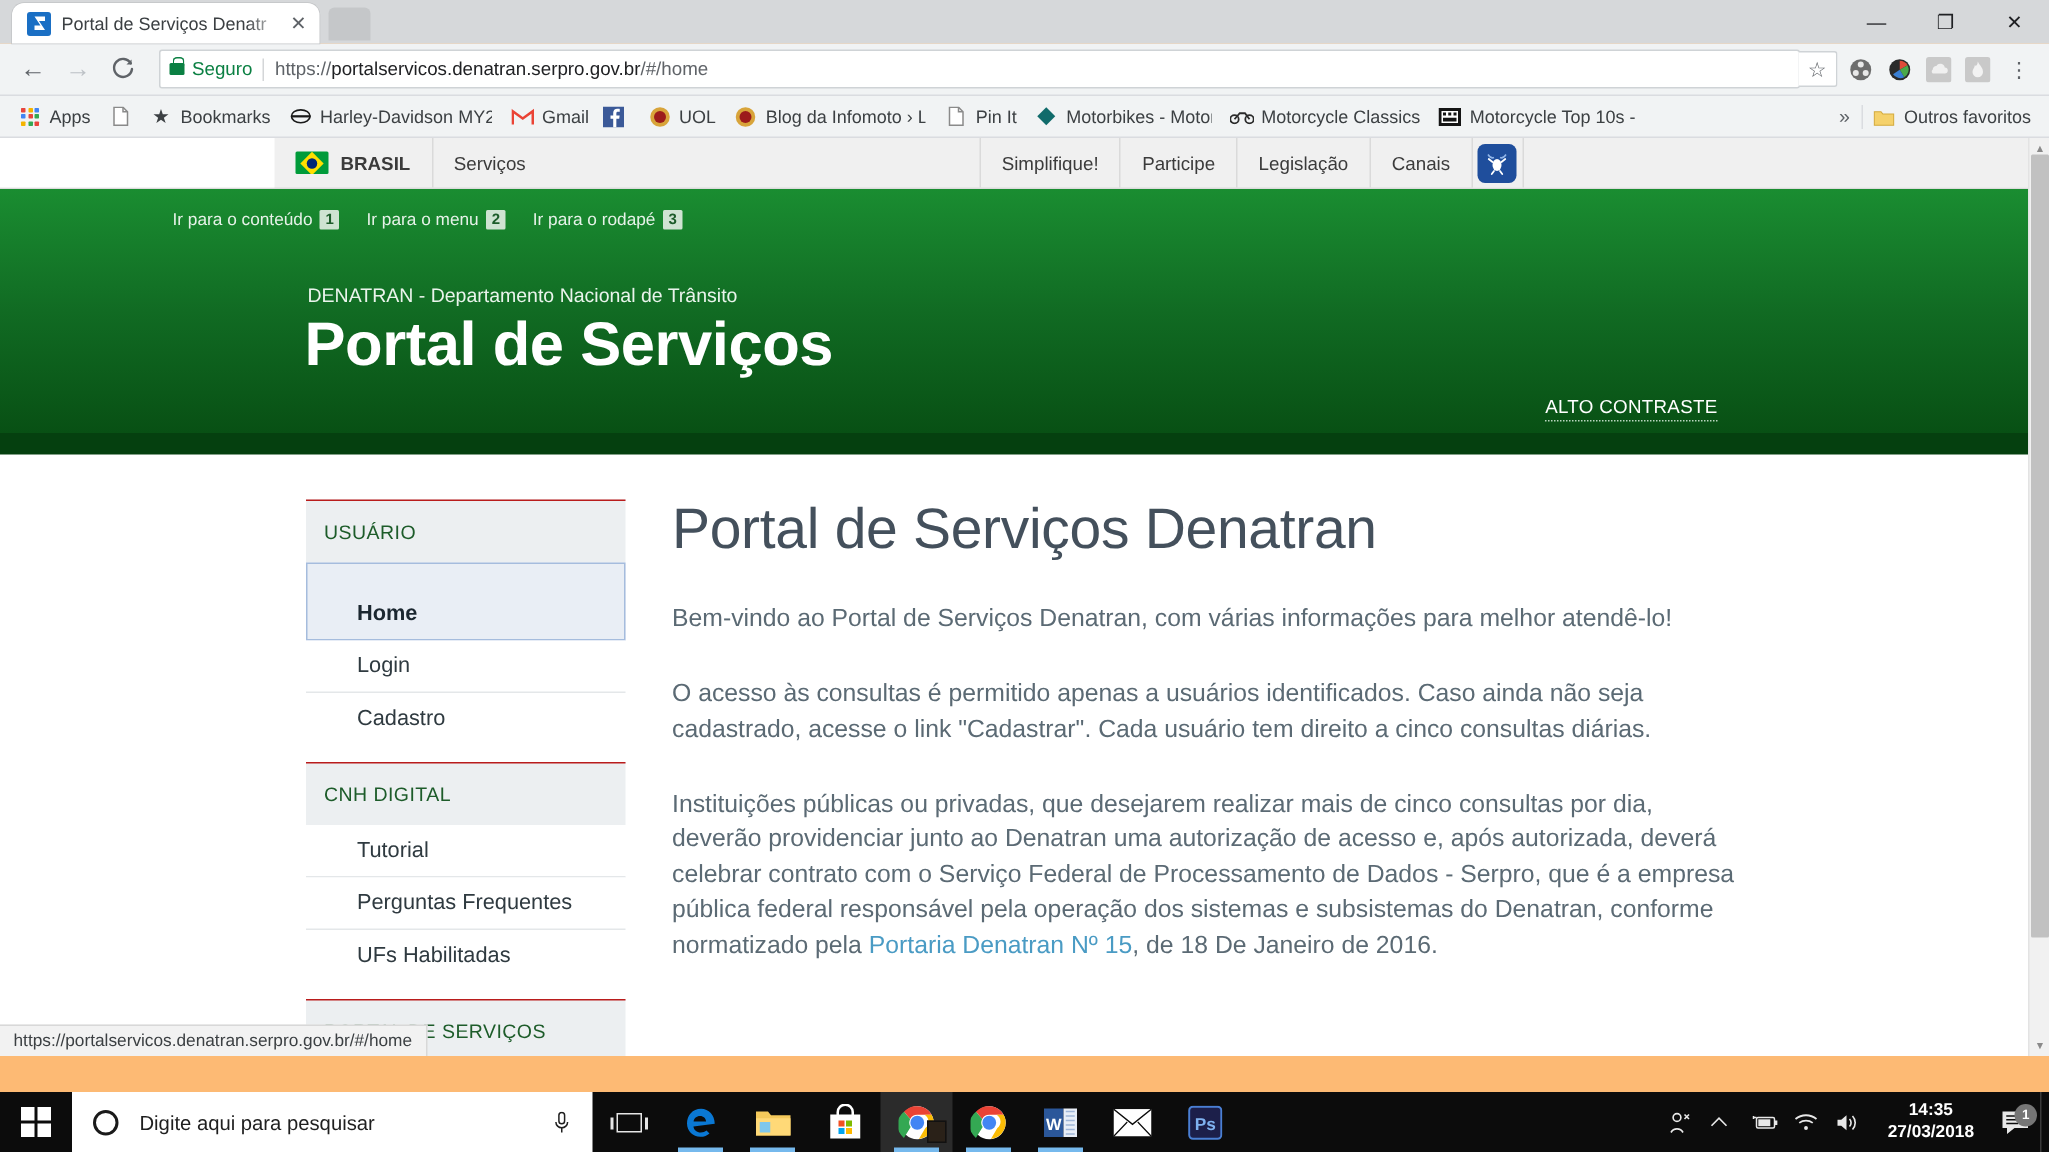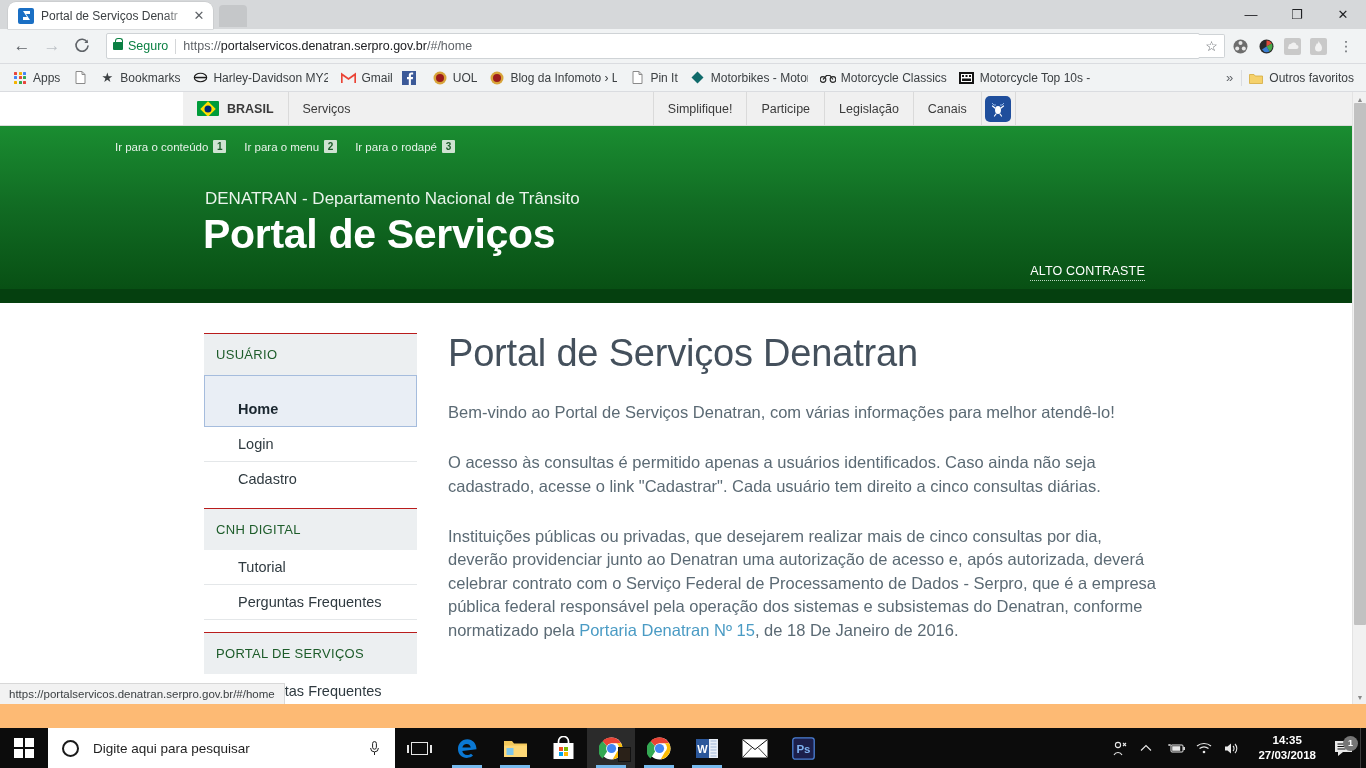--- a/index.html
+++ b/index.html
@@ -162,21 +162,21 @@
   .skip { font-size: 11.5px; color: #e6f2e8; display:flex; align-items:center; gap:5px; }
   .skip .num {
     background: #cfe3d2; color: #1d5c2a; font-size: 10px; font-weight: bold;
     width: 13px; height: 13px; display:flex;align-items:center;justify-content:center; border-radius:1px;
   }
   .contrast {
     position: absolute; right: 207px; top: 138px;
     font-size: 12.5px; color: #ffffff; letter-spacing: .2px;
     border-bottom: 1px dotted #b9d6bf; padding-bottom: 2px;
   }
-  .head-sub { margin: 36px 4px 0 205px; font-size: 17px; color: #eaf4ec; font-weight: 400; }
+  .head-sub { margin: 36px 4px 0 205px; font-size: 13px; color: #eaf4ec; font-weight: 400; }
   .head-title { margin: 2px 0 0 203px; font-size: 41px; color: #ffffff; font-weight: bold; letter-spacing: -.3px; line-height: 1.15; }
 
   
   .content { display: flex; padding: 30px 0 0 0; }
   .sidebar { width: 213px; margin-left: 204px; flex: 0 0 213px; }
   .side-group { margin-bottom: 12px; }
   .side-head {
     border-top: 1px solid #b91c1c; background: #eceff1;
     padding: 13px 12px 13px 12px;
     font-size: 13px; font-weight: normal; color: #1d5c2a; letter-spacing: .3px;
@@ -551,20 +551,21 @@
             <div class="side-head">USUÁRIO</div>
             <a class="side-link active">Home</a>
             <a class="side-link">Login</a>
             <a class="side-link last">Cadastro</a>
           </div>
 
           <div class="side-group">
             <div class="side-head">CNH DIGITAL</div>
             <a class="side-link">Tutorial</a>
             <a class="side-link">Perguntas Frequentes</a>
+            <a class="side-link last">UFs Habilitadas</a>
           </div>
 
           <div class="side-group">
             <div class="side-head">PORTAL DE SERVIÇOS</div>
             <a class="side-link last">Perguntas Frequentes</a>
           </div>
         </div>
 
         <div class="main">
           <h1>Portal de Serviços Denatran</h1>

